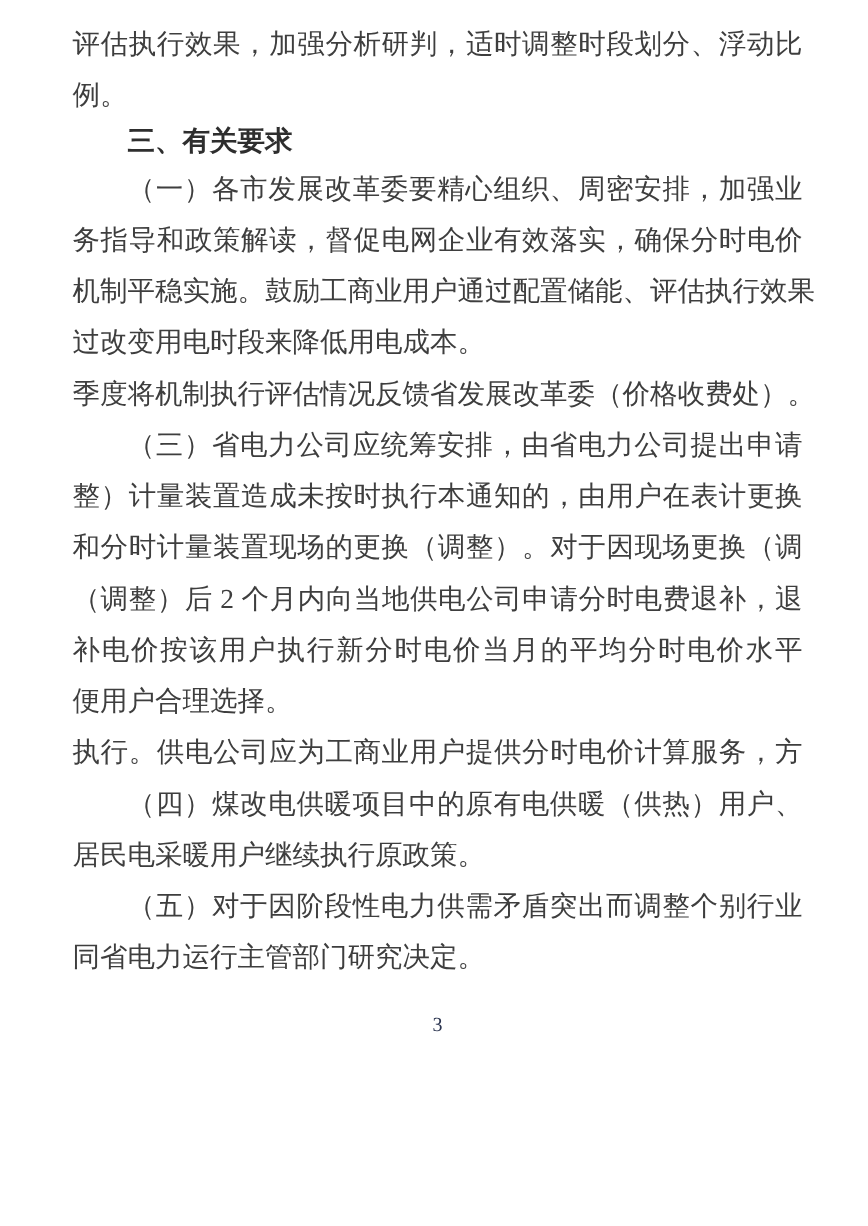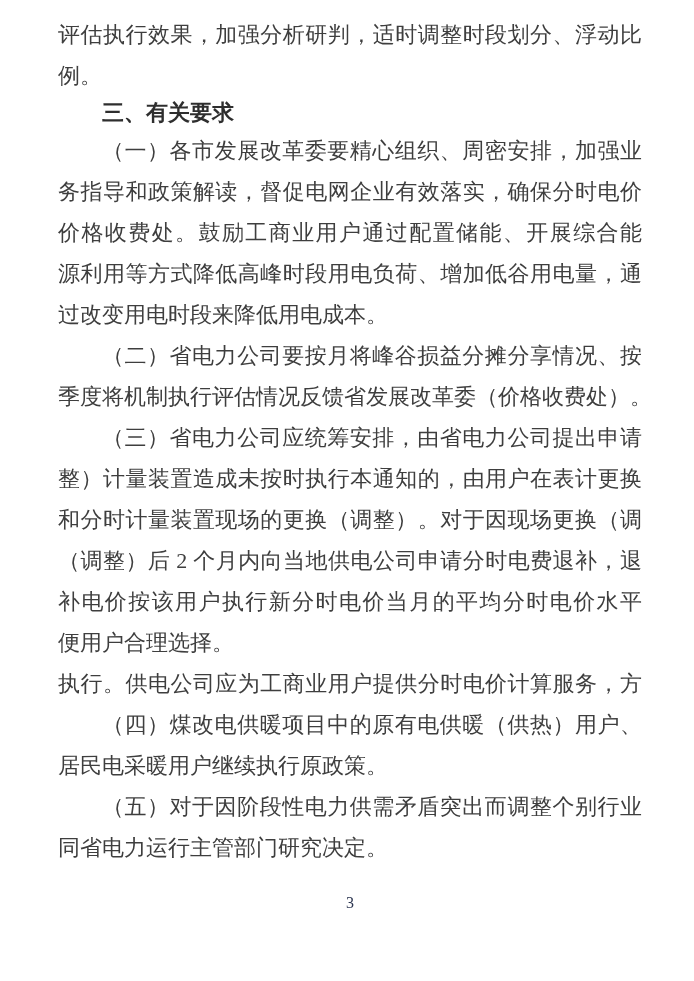--- a/index.html
+++ b/index.html
@@ -57,27 +57,25 @@
   <div>
     <span class="line jfull">评估执行效果，加强分析研判，适时调整时段划分、浮动比</span>
     <span class="line">例。</span>
   </div>
 
   <div class="heading-line">三、有关要求</div>
 
   <div>
     <span class="line jfull indent">（一）各市发展改革委要精心组织、周密安排，加强业</span>
     <span class="line jfull">务指导和政策解读，督促电网企业有效落实，确保分时电价</span>
-    <span class="line jfull">价格收费处。鼓励工商业用户通过配置储能、开展综合能</span>
-    <span class="line jfull">源利用等方式降低高峰时段用电负荷、增加低谷用电量，通</span>
+    <span class="line jfull">机制平稳实施。鼓励工商业用户通过配置储能、评估执行效果</span>
     <span class="line">过改变用电时段来降低用电成本。</span>
   </div>
 
   <div>
-    <span class="line jfull indent">（二）省电力公司要按月将峰谷损益分摊分享情况、按</span>
     <span class="line jfull">季度将机制执行评估情况反馈省发展改革委（价格收费处）。</span>
   </div>
 
   <div>
     <span class="line jfull indent">（三）省电力公司应统筹安排，由省电力公司提出申请</span>
     <span class="line jfull">整）计量装置造成未按时执行本通知的，由用户在表计更换</span>
     <span class="line jfull">和分时计量装置现场的更换（调整）。对于因现场更换（调</span>
     <span class="line jfull">（调整）后 2 个月内向当地供电公司申请分时电费退补，退</span>
     <span class="line jfull">补电价按该用户执行新分时电价当月的平均分时电价水平</span>
     <span class="line">便用户合理选择。</span>

